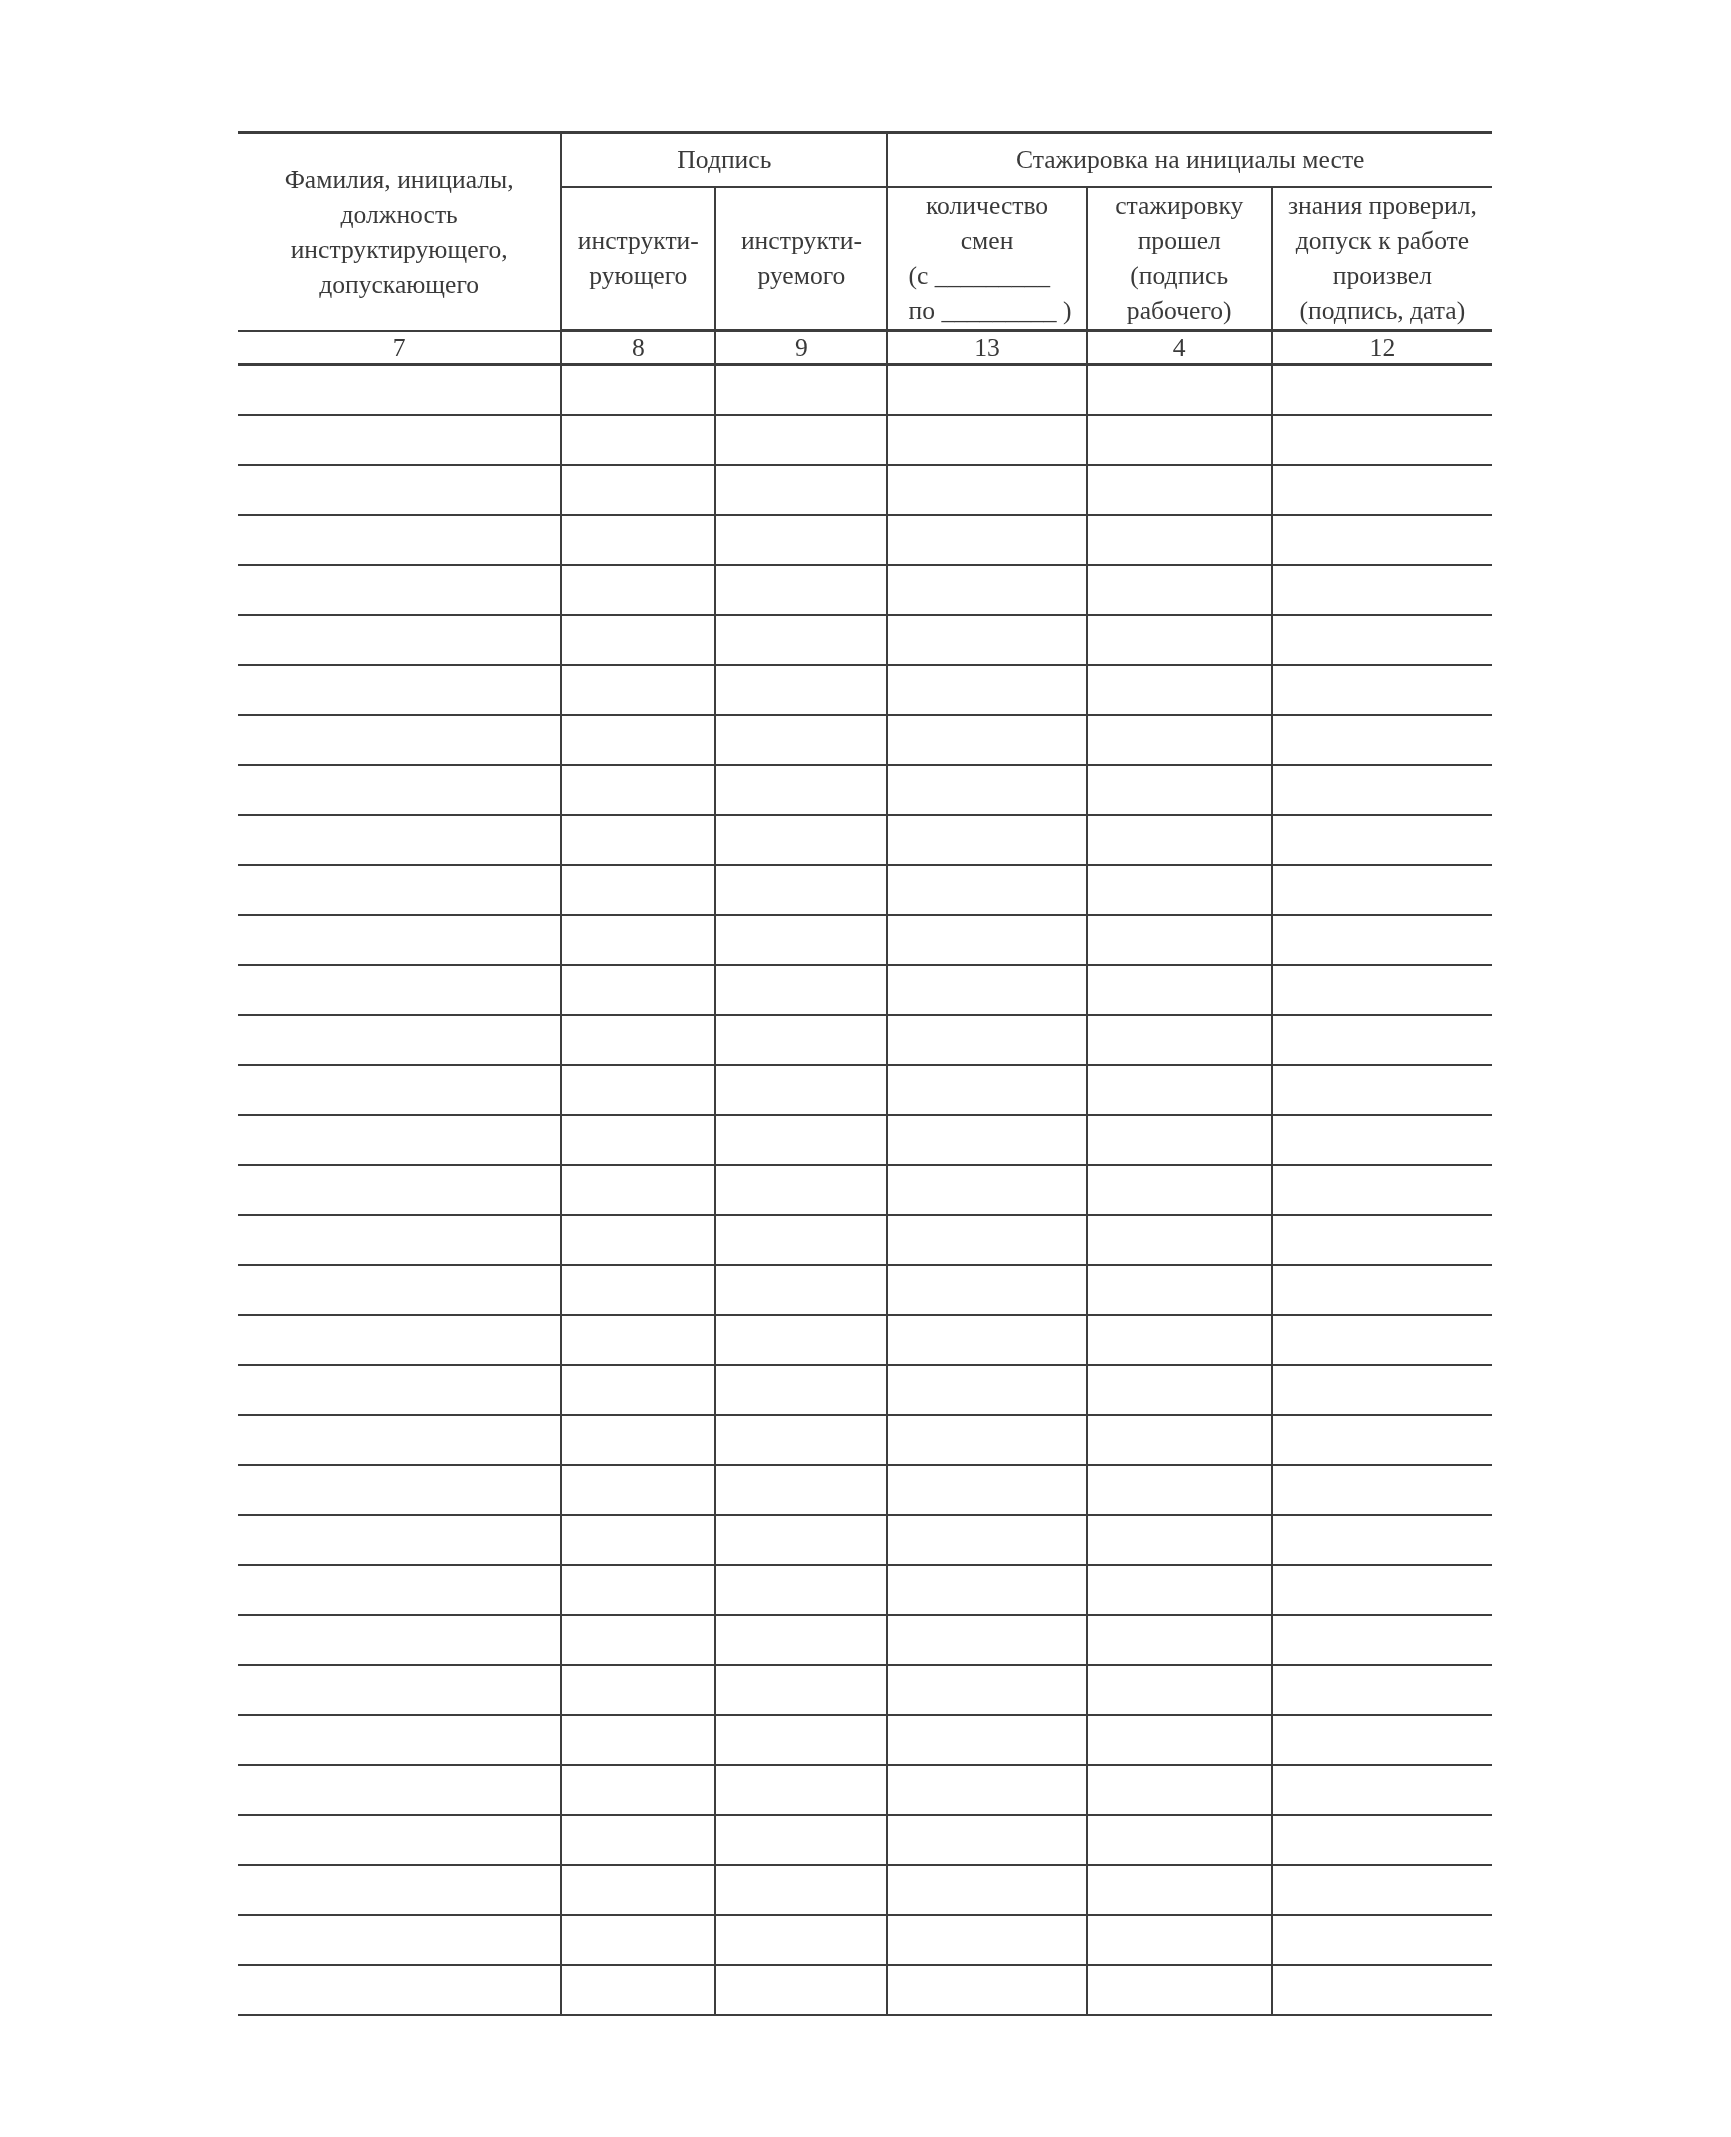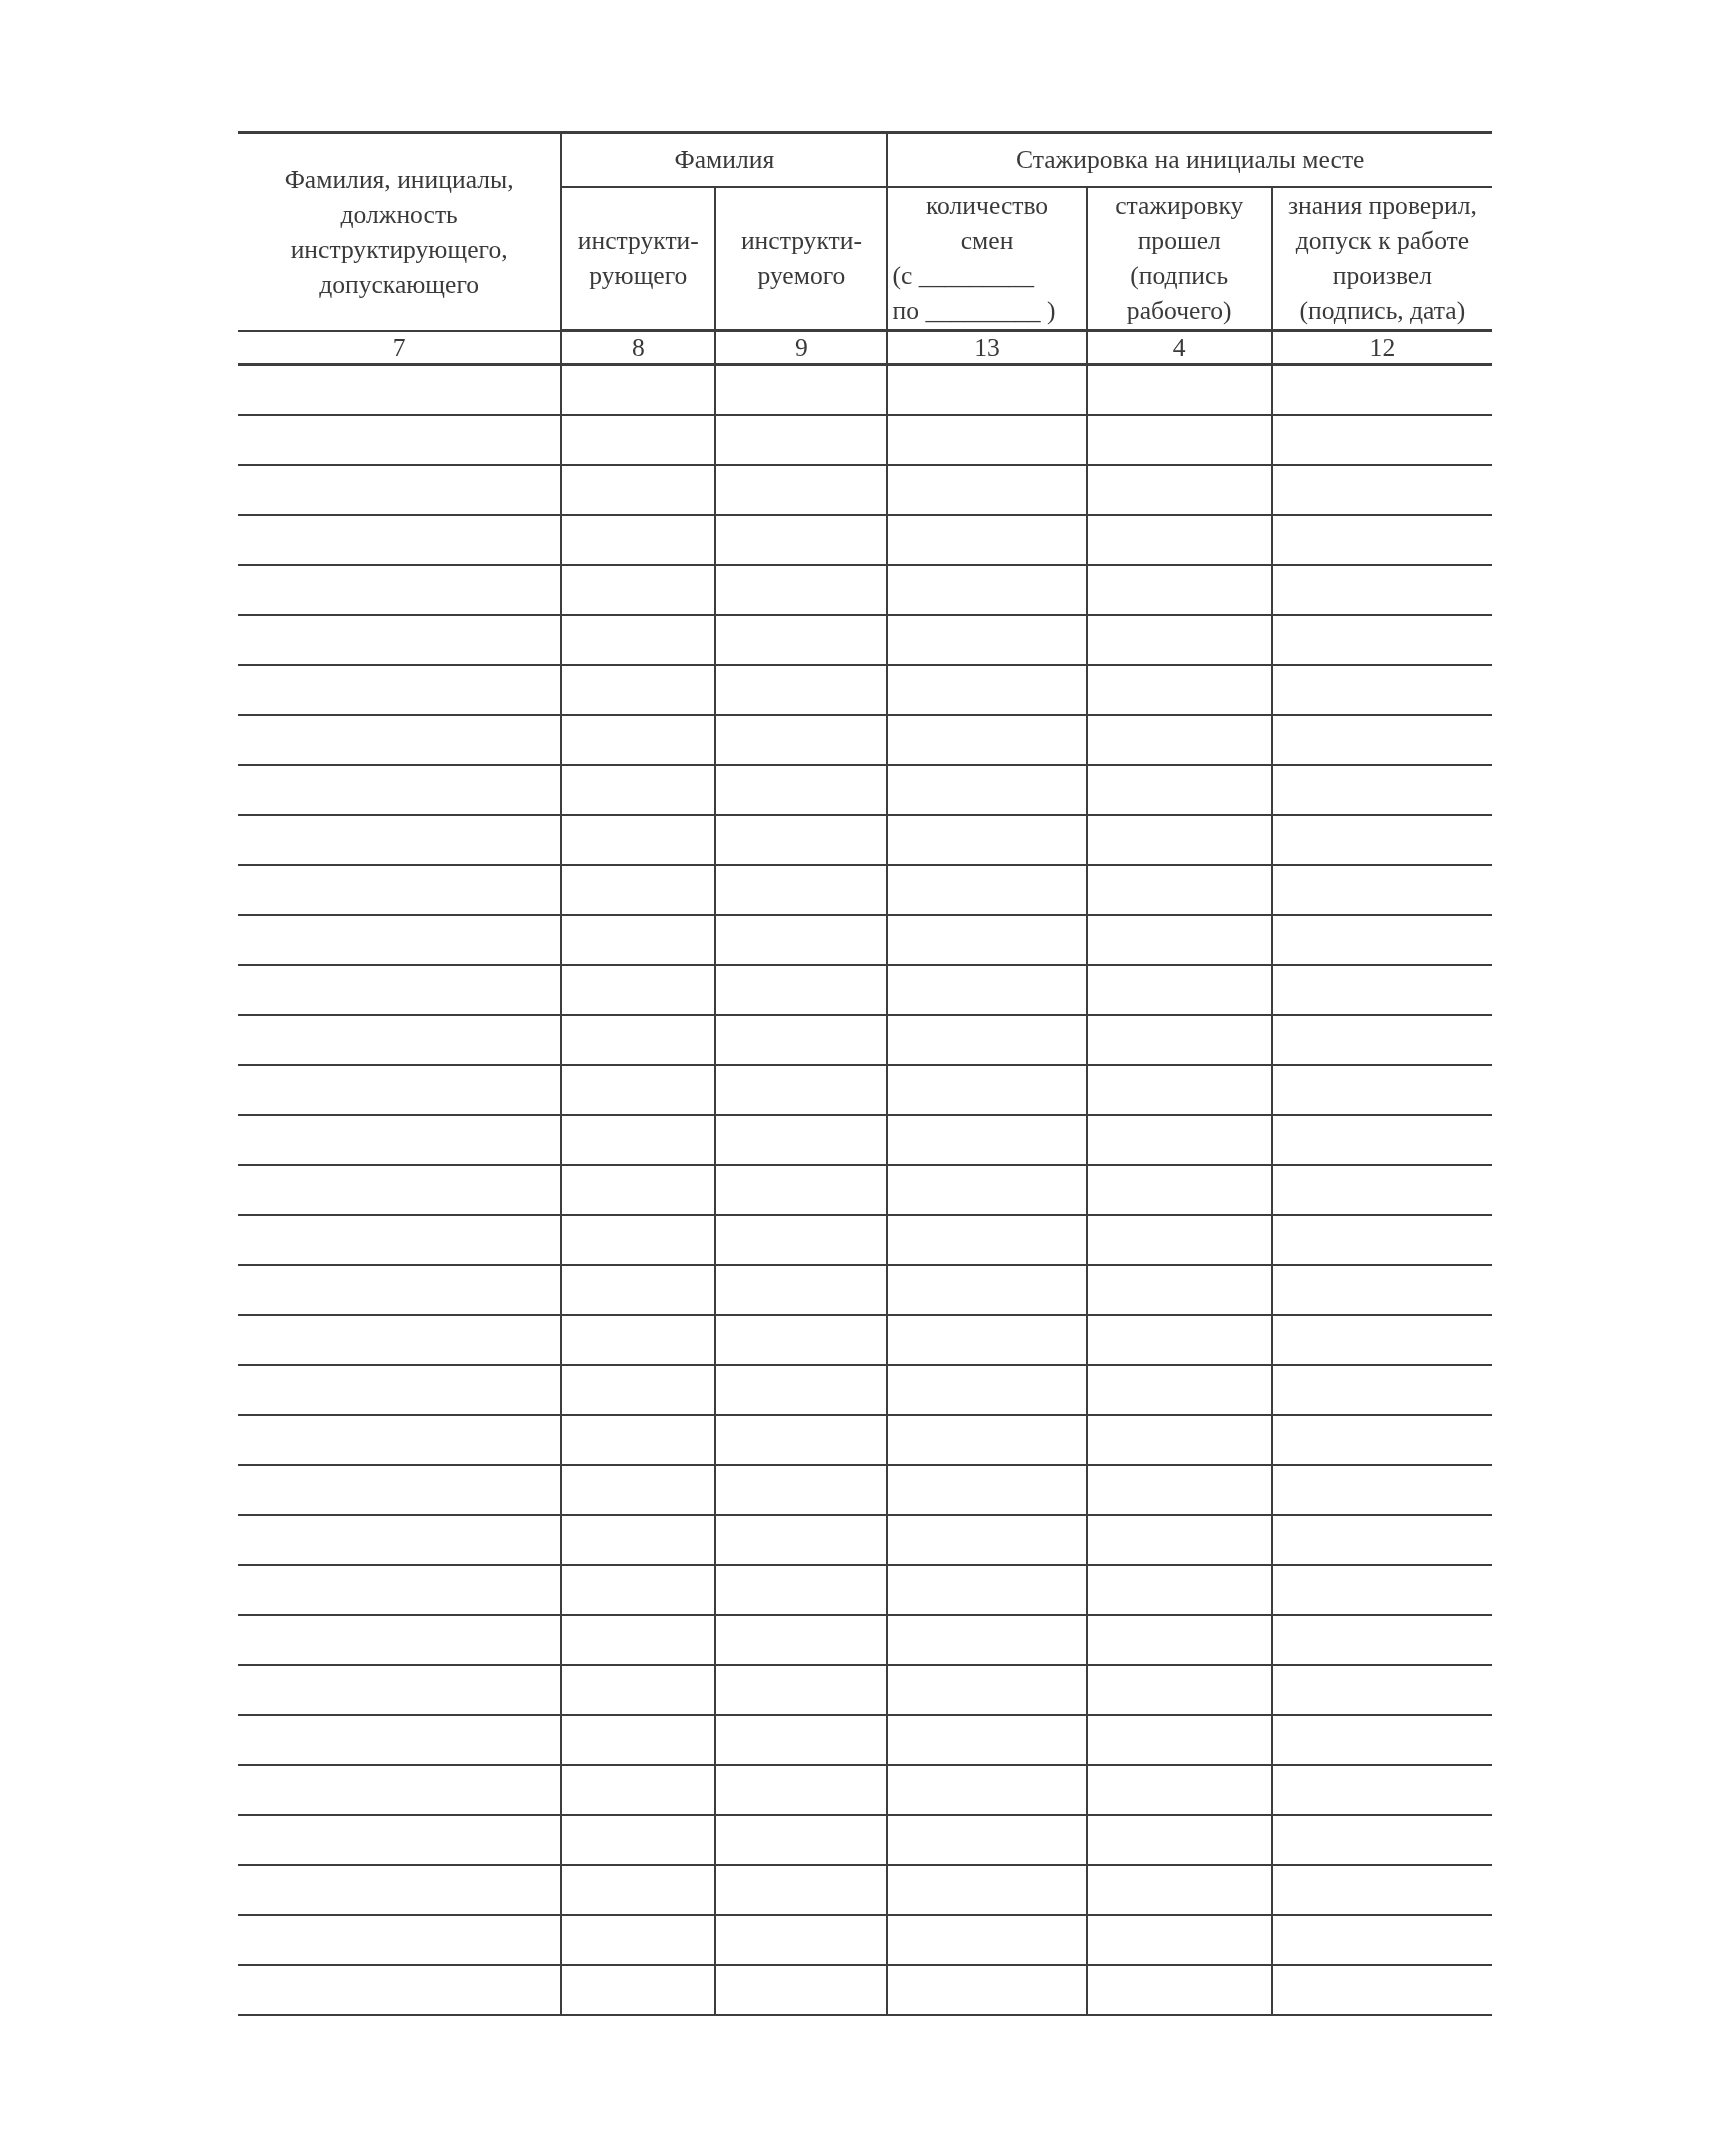--- a/index.html
+++ b/index.html
@@ -57,42 +57,42 @@
     font-size: 25.6px;
     line-height: 35px;
     text-align: center;
     white-space: pre-line;
   }
   .c10-bottom {
     font-size: 25.6px;
     line-height: 35px;
     text-align: left;
     white-space: pre-line;
-    padding-left: 4px;
+    padding-left: 20px;
   }
 </style>
 </head>
 <body>
 
 <table class="form-table">
   <colgroup>
     <col style="width:323px">
     <col style="width:154px">
     <col style="width:172px">
     <col style="width:199px">
     <col style="width:185px">
     <col style="width:220px">
   </colgroup>
   <thead>
     <tr class="row-group">
       <th class="hdr col-first" rowspan="2">Фамилия, инициалы,
 должность
 инструктирующего,
 допускающего</th>
-      <th class="hdr" colspan="2">Фамилия</th>
+      <th class="hdr" colspan="2">Подпись</th>
       <th class="hdr col-last" colspan="3">Стажировка на инициалы месте</th>
     </tr>
     <tr class="row-detail">
       <th class="hdr">инструкти-
 рующего</th>
       <th class="hdr">инструкти-
 руемого</th>
       <th>
         <div class="c10-top">количество
 смен</div>

